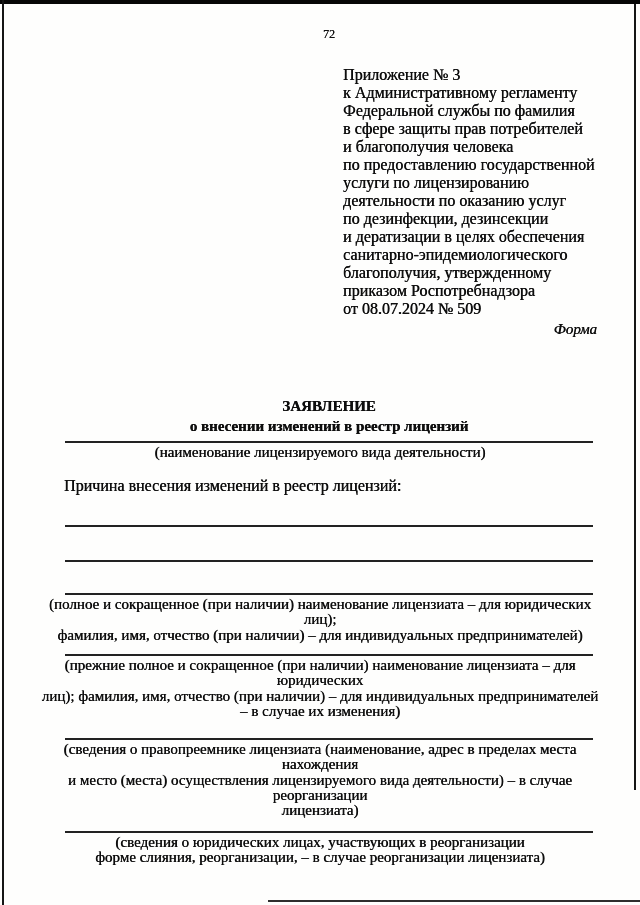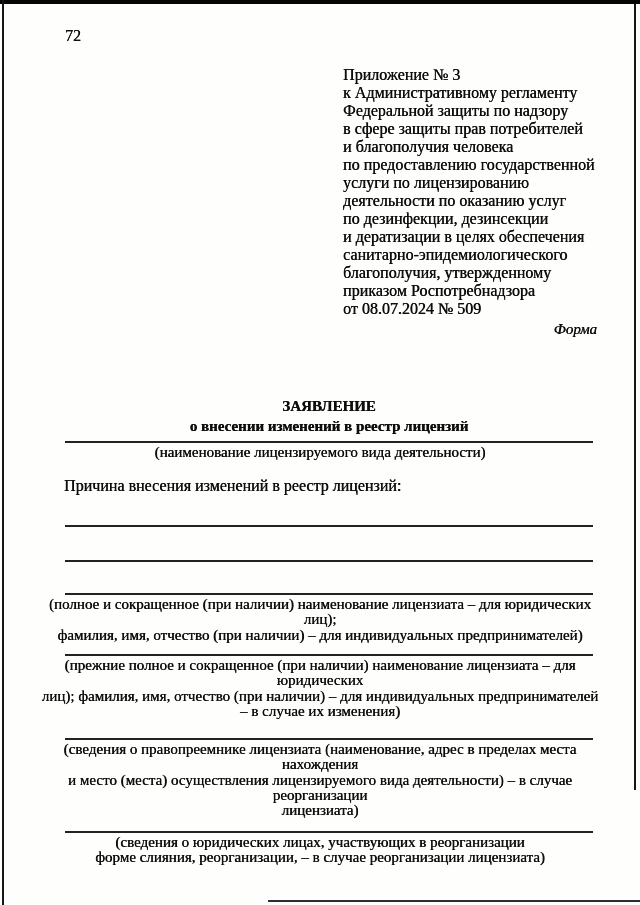--- a/index.html
+++ b/index.html
@@ -16,21 +16,21 @@
     font-family: "Liberation Serif", "DejaVu Serif", serif;
     overflow: hidden;
     text-shadow: 0.35px 0 0 currentColor; 
   }
   .border-top    { position: absolute; left: 0;     top: 0;    width: 640px; height: 4px;  background: #060606; }
   .border-left   { position: absolute; left: 2px;   top: 0;    width: 2px;   height: 905px; background: #151515; }
   .border-right  { position: absolute; left: 634px; top: 4px;  width: 2px;   height: 786px; background: #151515; }
 
   .page-number {
     position: absolute; left: 65px; top: 27px; width: 528px;
-    font-size: 16px;
+    text-align: center; font-size: 12px;
   }
   .appendix {
     position: absolute; left: 343px; top: 66px;
     font-size: 16px; line-height: 18px; white-space: nowrap;
   }
   .form-label {
     position: absolute; left: 450px; top: 321px; width: 147px;
     text-align: right; font-size: 15px; font-style: italic;
   }
   .doc-title {
@@ -61,21 +61,21 @@
 
   <div class="border-top"></div>
   <div class="border-left"></div>
   <div class="border-right"></div>
 
   <div class="page-number">72</div>
 
   <div class="appendix">
     <div>Приложение № 3</div>
     <div>к Административному регламенту</div>
-    <div>Федеральной защиты  по надзору</div>
+    <div>Федеральной службы  по фамилия</div>
     <div>в сфере защиты прав потребителей</div>
     <div>и благополучия человека</div>
     <div>по предоставлению государственной</div>
     <div>услуги по лицензированию</div>
     <div>деятельности по оказанию услуг</div>
     <div>по дезинфекции, дезинсекции</div>
     <div>и дератизации в целях обеспечения</div>
     <div>санитарно-эпидемиологического</div>
     <div>благополучия, утвержденному</div>
     <div>приказом Роспотребнадзора</div>

